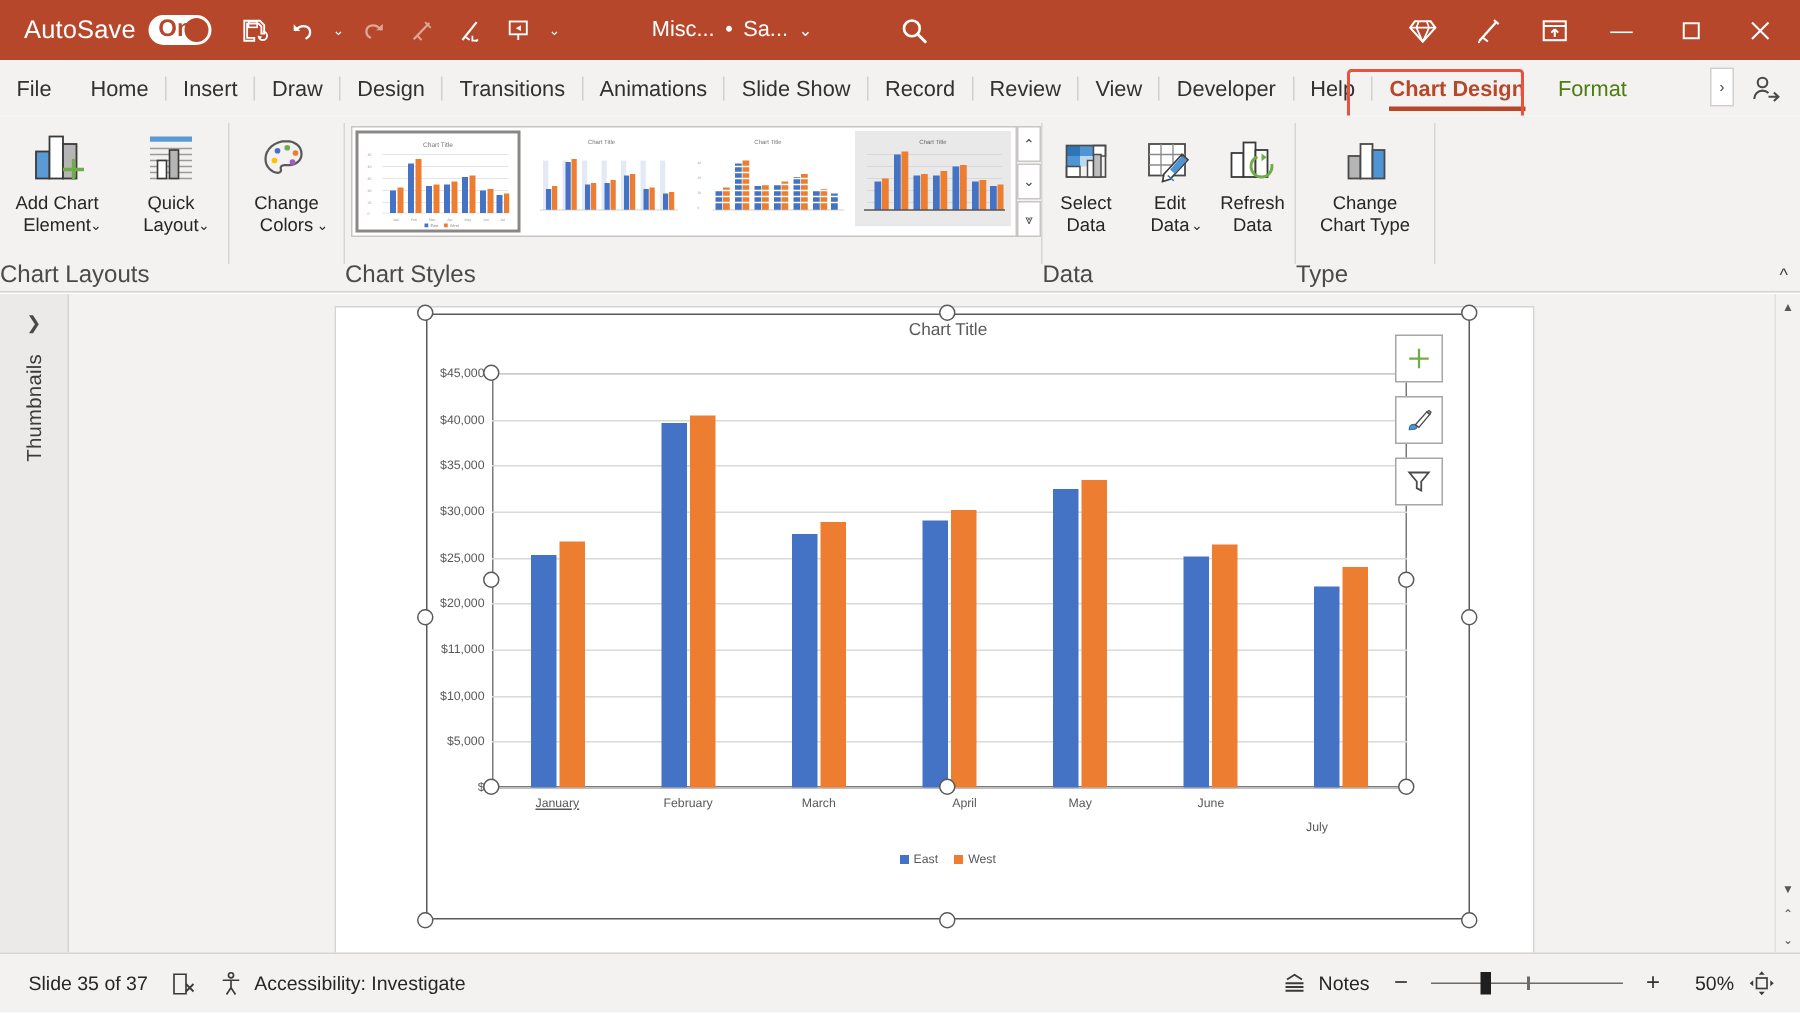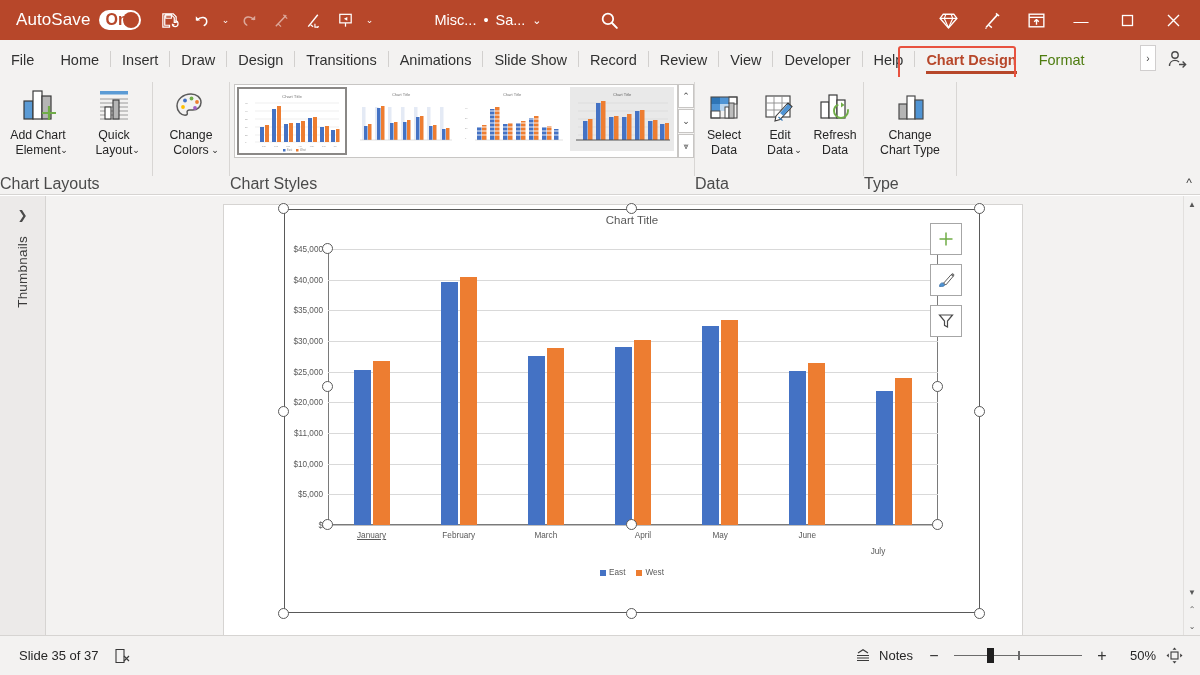--- a/index.html
+++ b/index.html
@@ -790,20 +790,27 @@
   <div class="status">
     <div class="st-item">
       <span>Slide 35 of 37</span>
     </div>
     <div class="st-item">
       <svg width="18" height="18" viewBox="0 0 18 18">
           <path d="M3 2.5h8v13H3z" fill="none" stroke="#3a3a3a" stroke-width="1.1"></path>
           <path d="M11 9l5 5M16 9l-5 5" stroke="#3a3a3a" stroke-width="1.2"></path>
         </svg>
     </div>
+    <div class="st-item">
+      <svg width="18" height="18" viewBox="0 0 18 18">
+          <circle cx="9" cy="3.2" r="1.7" fill="none" stroke="#3a3a3a" stroke-width="1.1"></circle>
+          <path d="M3.5 6.5h11M9 6.5v5M9 11.5l-3 4.5M9 11.5l3 4.5" fill="none" stroke="#3a3a3a" stroke-width="1.1"></path>
+        </svg>
+      <span>Accessibility: Investigate</span>
+    </div>
 
     <div class="st-right">
       <div class="st-item">
         <svg width="18" height="18" viewBox="0 0 18 18">
             <path d="M4 6l5-3.2L14 6" fill="none" stroke="#3a3a3a" stroke-width="1.2"></path>
             <path d="M3 8.5h12M3 11h12M3 13.5h12" stroke="#3a3a3a" stroke-width="1.2"></path>
           </svg>
         <span>Notes</span>
       </div>
       <div class="zs-btn">−</div>

